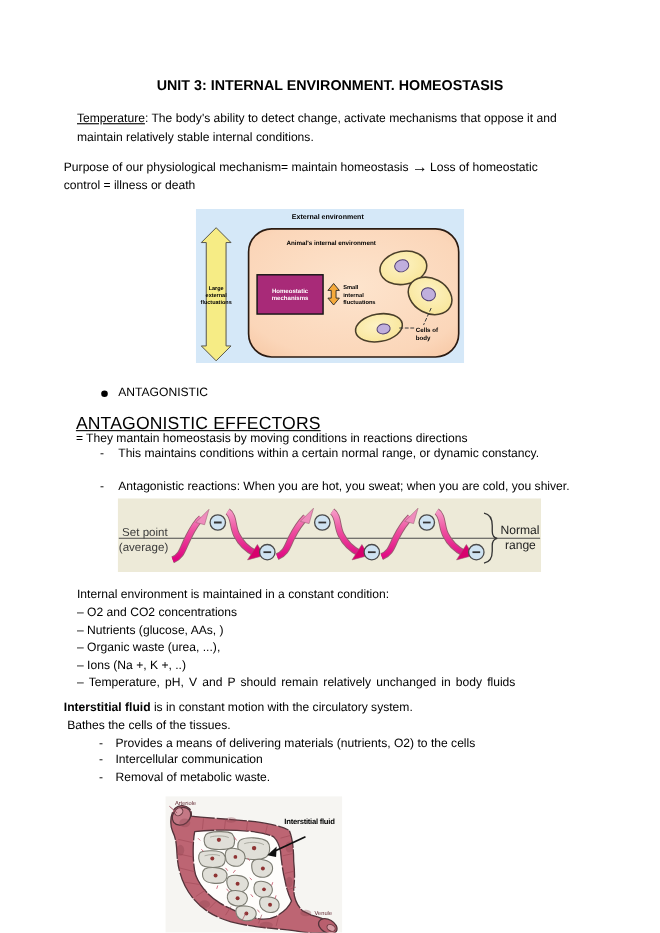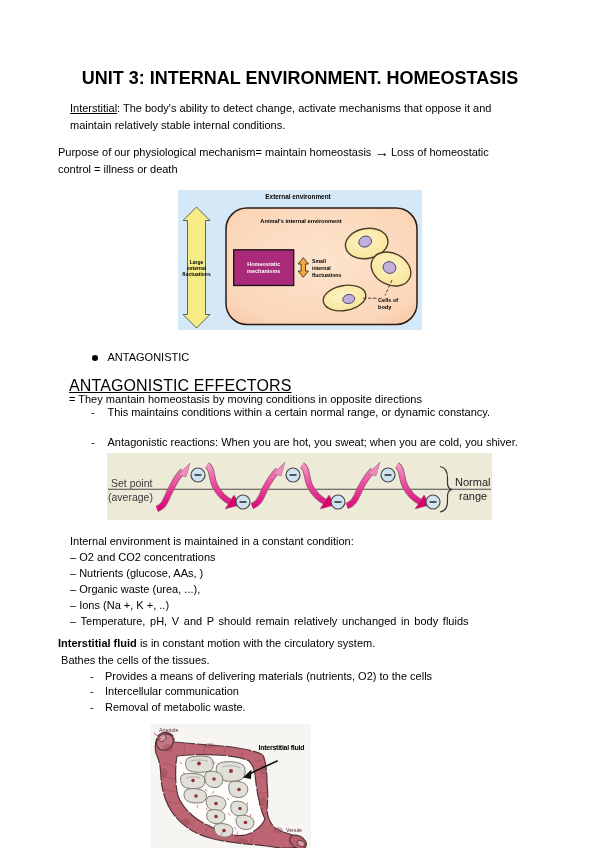--- a/index.html
+++ b/index.html
@@ -1,27 +1,27 @@
 <!DOCTYPE html>
 <html><head><meta charset="utf-8">
 <style>
 html,body{margin:0;padding:0}
 body{width:600px;height:848px;background:#fff;font-family:"Liberation Sans",sans-serif;color:#000;position:relative;overflow:hidden}
 .t{position:absolute;font-size:11px;line-height:16.5px;white-space:nowrap}
 .s{position:absolute;font-size:11px;line-height:13.4px;white-space:nowrap}
 .dash{display:inline-block;width:16.5px}
 svg{position:absolute}
 </style></head><body>
-<div class="t" style="left:0;top:70px;width:600px;text-align:center;font-weight:bold;font-size:18px">UNIT 3: INTERNAL ENVIRONMENT. HOMEOSTASIS</div>
-<div class="t" style="left:70px;top:100px"><u>Interstitial</u>: The body's ability to detect change, activate mechanisms that oppose it and<br>maintain relatively stable internal conditions.</div>
+<div class="t" style="left:0;top:70px;width:600px;text-align:center;font-weight:bold;font-size:13px">UNIT 3: INTERNAL ENVIRONMENT. HOMEOSTASIS</div>
+<div class="t" style="left:70px;top:100px"><u>Temperature</u>: The body's ability to detect change, activate mechanisms that oppose it and<br>maintain relatively stable internal conditions.</div>
 <div class="t" style="left:58px;top:144px">Purpose of our physiological mechanism= maintain homeostasis <span style="font-size:14.5px;line-height:0;vertical-align:-1px;letter-spacing:-1px">→</span> Loss of homeostatic<br>control = illness or death</div>
 <div style="position:absolute;left:91.5px;top:354.5px;width:6px;height:6px;border-radius:50%;background:#000"></div>
 <div class="t" style="left:107.5px;top:348.5px">ANTAGONISTIC</div>
 <div class="s" style="left:69px;top:378.5px;font-size:16px;letter-spacing:0.12px"><u>ANTAGONISTIC EFFECTORS</u></div>
-<div class="s" style="left:69px;top:393px">= They mantain homeostasis by moving conditions in opposite directions</div>
+<div class="s" style="left:69px;top:393px">= They mantain homeostasis by moving conditions in reactions directions</div>
 <div class="s" style="left:91px;top:406.4px"><span class="dash">-</span>This maintains conditions within a certain normal range, or dynamic constancy.</div>
 <div class="s" style="left:91px;top:436px"><span class="dash">-</span>Antagonistic reactions: When you are hot, you sweat; when you are cold, you shiver.</div>
 <div class="t" style="left:70px;top:533px;line-height:16.1px">Internal environment is maintained in a constant condition:<br>– O2 and CO2 concentrations<br>– Nutrients (glucose, AAs, )<br>– Organic waste (urea, ...),<br>– Ions (Na +, K +, ..)<br><span style="word-spacing:1.6px">– Temperature, pH, V and P should remain relatively unchanged in body fluids</span></div>
 <div class="t" style="left:58px;top:635px;line-height:16.5px"><b>Interstitial fluid</b> is in constant motion with the circulatory system.<br>&nbsp;Bathes the cells of the tissues.</div>
 <div class="t" style="left:90px;top:668.5px;line-height:15.8px"><span class="dash" style="width:15px">-</span>Provides a means of delivering materials (nutrients, O2) to the cells<br><span class="dash" style="width:15px">-</span>Intercellular communication<br><span class="dash" style="width:15px">-</span>Removal of metabolic waste.</div>
 <svg style="left:178px;top:190px" width="244" height="140" viewBox="0 0 244 140">
 <defs>
 <radialGradient id="pg" cx="0.5" cy="0.45" r="0.75">
 <stop offset="0" stop-color="#fde4cd"></stop>
         <stop offset="0.75" stop-color="#fbd6b9"></stop>

